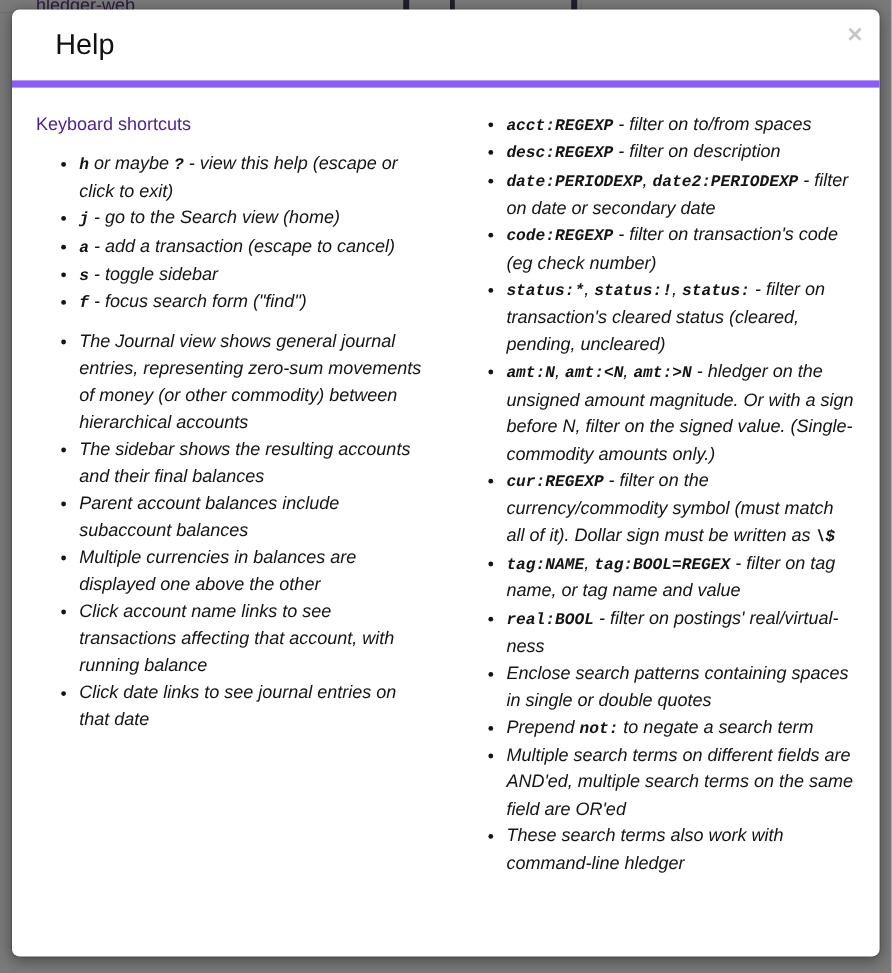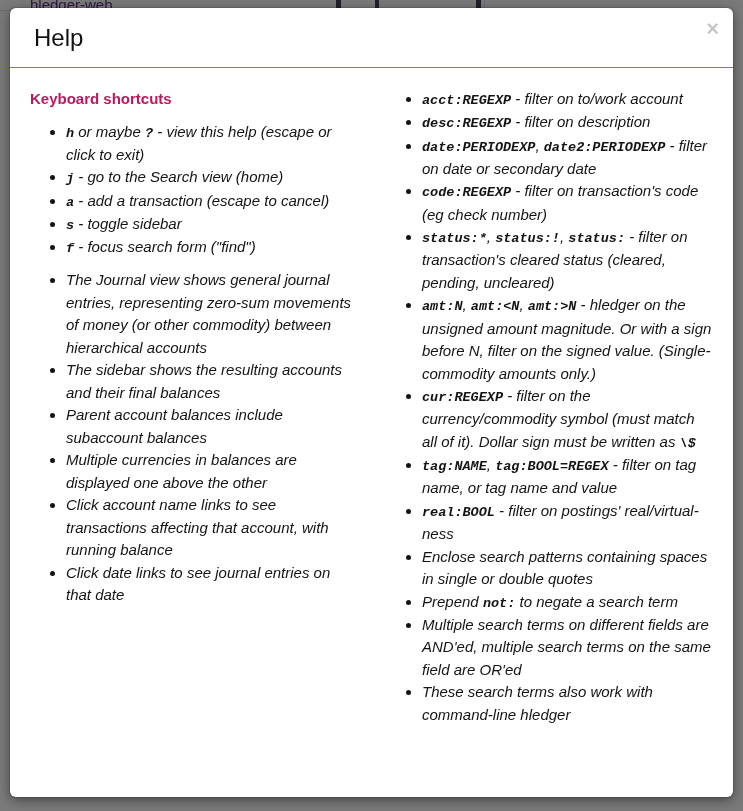--- a/index.html
+++ b/index.html
@@ -27,40 +27,40 @@
   
   .modal{
     position:absolute;left:10px;top:8px;
     width:723px;height:789px;
     background:#fff;border-radius:6px;
     box-shadow:0 3px 12px rgba(0,0,0,.45), 0 0 0 1px rgba(0,0,0,.12);
     box-sizing:border-box;
   }
   .modal-header{
     position:relative;
-    padding:14px 20px 13px 24px;
-    border-bottom:1px solid #8b5cf6;
+    padding:14px 20px 13px 36px;
+    border-bottom:6px solid #8b5cf6;
   }
   .modal-title{margin:0;font-size:24px;font-weight:400;line-height:32px;color:#111;}
   .close-btn{
     position:absolute;top:10px;right:14px;
     border:0;background:none;padding:0;
     font-size:22px;font-weight:700;line-height:1;
     color:#000;opacity:.22;cursor:pointer;
     font-family:"Liberation Sans","DejaVu Sans",sans-serif;
   }
   .modal-body{
     display:flex;
     padding:20px 20px 10px 20px;
     box-sizing:border-box;
   }
   .col{flex:1;min-width:0;font-size:15px;line-height:1.5;}
   .col-left{padding-right:15px;}
   .col-right{padding-left:14px;}
-  .section-heading{font-size:15px;font-weight:700;margin:20px 0 10px 0;color:#be185d;}
+  .section-heading{font-size:15px;font-weight:400;margin:20px 0 10px 0;color:#4c1d95;}
   .section-heading.first{margin-top:0;}
   ul.help-list{margin:0 0 10px 0;padding-left:36px;font-style:italic;}
   ul.help-list li{margin:0;}
   .code{
     font-family:"Liberation Mono","DejaVu Sans Mono",monospace;
     font-weight:700;font-size:13.5px;
   }
 </style>
 </head>
 <body>
@@ -93,21 +93,21 @@
           <li><span>The Journal view shows general journal entries, representing zero-sum movements of money (or other commodity) between hierarchical accounts</span></li>
           <li><span>The sidebar shows the resulting accounts and their final balances</span></li>
           <li><span>Parent account balances include subaccount balances</span></li>
           <li><span>Multiple currencies in balances are displayed one above the other</span></li>
           <li><span>Click account name links to see transactions affecting that account, with running balance</span></li>
           <li><span>Click date links to see journal entries on that date</span></li>
         </ul>
     </div>
     <div class="col col-right">
       <ul class="help-list">
-          <li><span class="code">acct:REGEXP</span><span> - filter on to/work account</span></li>
+          <li><span class="code">acct:REGEXP</span><span> - filter on to/from spaces</span></li>
           <li><span class="code">desc:REGEXP</span><span> - filter on description</span></li>
           <li><span class="code">date:PERIODEXP</span><span>, </span><span class="code">date2:PERIODEXP</span><span> - filter on date or secondary date</span></li>
           <li><span class="code">code:REGEXP</span><span> - filter on transaction's code (eg check number)</span></li>
           <li><span class="code">status:*</span><span>, </span><span class="code">status:!</span><span>, </span><span class="code">status:</span><span> - filter on transaction's cleared status (cleared, pending, uncleared)</span></li>
           <li><span class="code">amt:N</span><span>, </span><span class="code">amt:&lt;N</span><span>, </span><span class="code">amt:&gt;N</span><span> - hledger on the unsigned amount magnitude. Or with a sign before N, filter on the signed value. (Single-commodity amounts only.)</span></li>
           <li><span class="code">cur:REGEXP</span><span> - filter on the currency/commodity symbol (must match all of it). Dollar sign must be written as </span><span class="code">\$</span></li>
           <li><span class="code">tag:NAME</span><span>, </span><span class="code">tag:BOOL=REGEX</span><span> - filter on tag name, or tag name and value</span></li>
           <li><span class="code">real:BOOL</span><span> - filter on postings' real/virtual-ness</span></li>
           <li><span>Enclose search patterns containing spaces in single or double quotes</span></li>
           <li><span>Prepend </span><span class="code">not:</span><span> to negate a search term</span></li>

